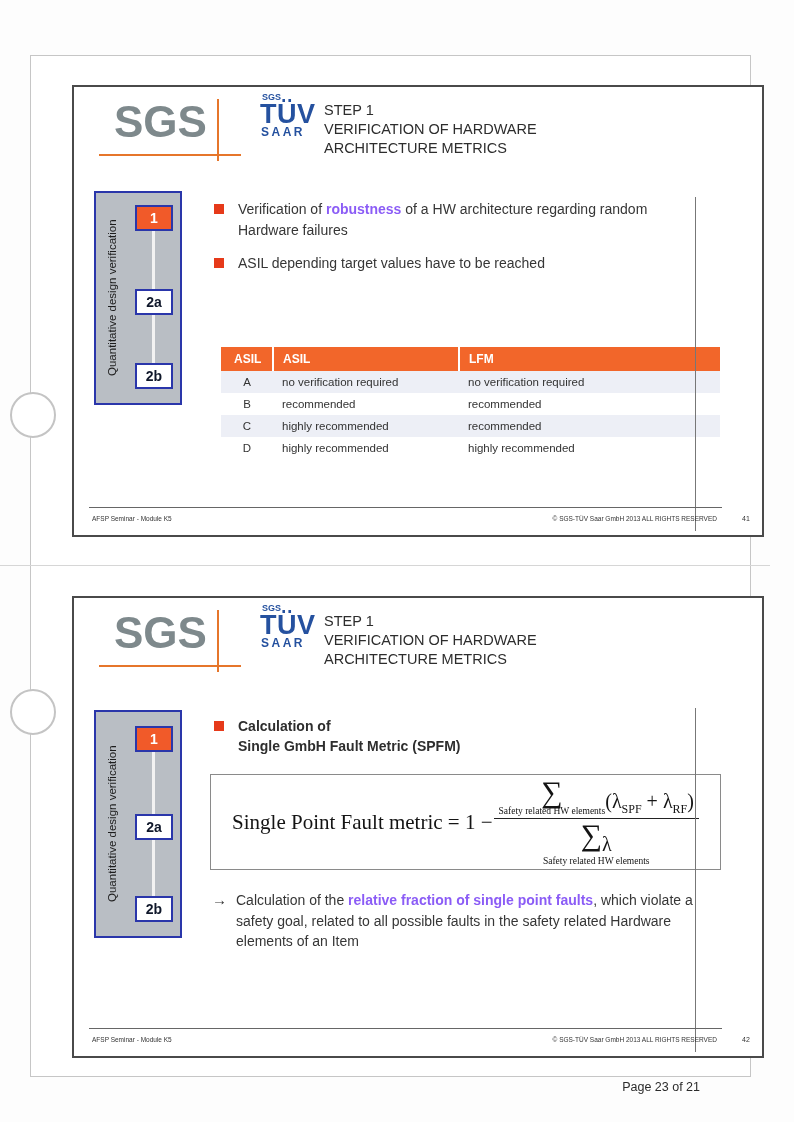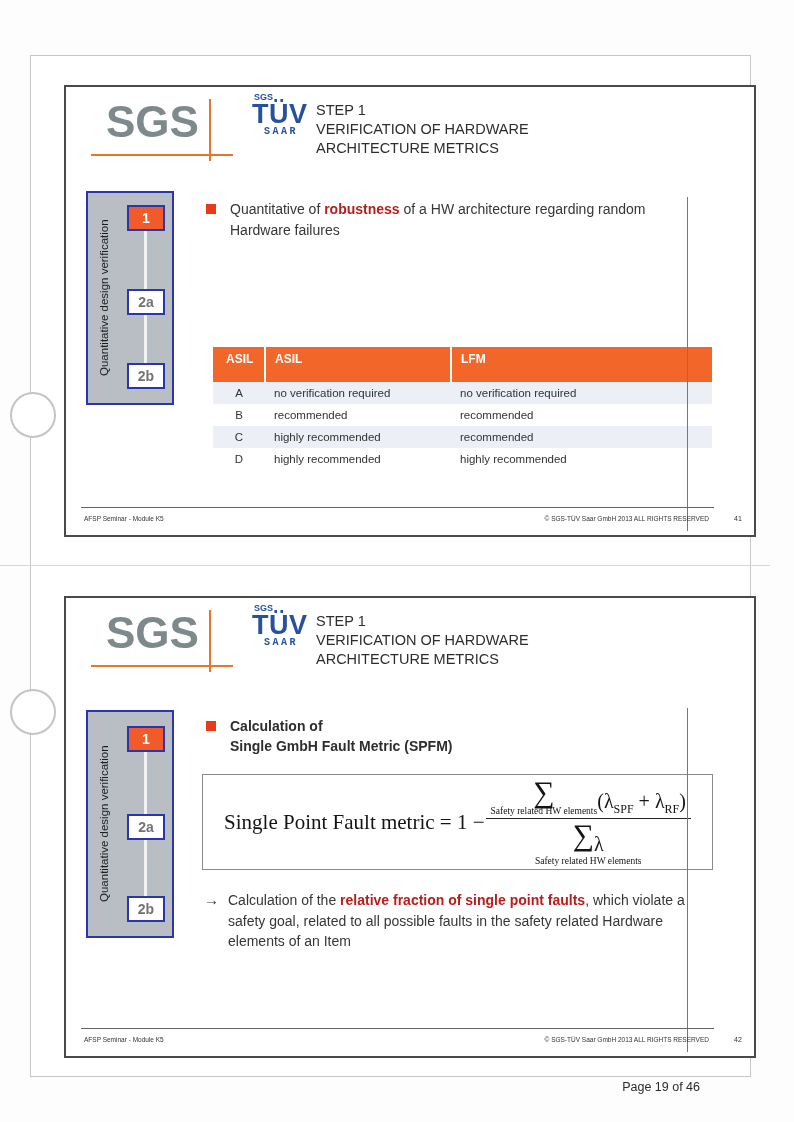--- a/index.html
+++ b/index.html
@@ -5,62 +5,62 @@
   html,body{margin:0;padding:0;background:#ffffff;}
   .canvas{position:relative;width:794px;height:1122px;background:#fdfdfd;overflow:hidden;
           font-family:"Liberation Sans",sans-serif;color:#333;}
   .sheet{position:absolute;left:30px;top:55px;width:719px;height:1020px;border:1px solid #c6c6c6;background:#fff;}
   .page-sep{position:absolute;left:0;top:565px;width:770px;height:1px;background:#d6d6d6;}
   .hole{position:absolute;width:46px;height:46px;border-radius:50%;border:2px solid #c4c4c4;background:#fff;box-sizing:border-box;}
   .hole1{left:10px;top:392px;}
   .hole2{left:10px;top:689px;}
   .page-label{position:absolute;left:560px;top:1080px;width:140px;text-align:right;font-size:12.5px;color:#2b2b2b;}
 
-  .slide{position:absolute;left:64px;width:692px;border:2px solid #4a4a4a;background:#fff;box-sizing:border-box;}
+  .slide{position:absolute;left:72px;width:692px;border:2px solid #4a4a4a;background:#fff;box-sizing:border-box;}
   .slide1{top:85px;height:452px;}
   .slide2{top:596px;height:462px;}
 
   
   .sgs-logo{position:absolute;left:25px;top:8px;width:145px;height:68px;}
   .sgs-text{position:absolute;left:15px;top:0;font-size:44px;line-height:54px;font-weight:bold;color:#7e898c;}
   .sgs-hline{position:absolute;left:0;top:59px;width:142px;height:2px;background:#e6762b;}
   .sgs-vline{position:absolute;left:118px;top:4px;width:2px;height:62px;background:#e6762b;}
 
   
   .tuv-logo{position:absolute;left:186px;top:5px;width:60px;color:#25519f;}
   .tuv-top{font-size:9px;font-weight:bold;line-height:10px;margin-left:2px;}
   .tuv-main{font-size:27px;font-weight:bold;line-height:25px;letter-spacing:0.5px;}
-  .tuv-sub{font-size:10px;font-weight:bold;letter-spacing:2.5px;line-height:10px;margin-left:12px;font-family:Liberation Mono, monospace;}
+  .tuv-sub{font-size:12px;font-weight:bold;letter-spacing:2.5px;line-height:10px;margin-left:1px;}
 
   .slide-title{position:absolute;left:250px;top:14px;font-size:14.5px;line-height:19px;color:#2d2d2d;}
 
   
   .sidebar{position:absolute;left:20px;width:88px;background:#b9bec4;border:2px solid #2a36aa;box-sizing:border-box;}
   .slide1 .sidebar{top:104px;height:214px;}
   .slide2 .sidebar{top:112px;height:228px;}
   .sidebar-label{position:absolute;left:2px;top:0;height:100%;width:28px;display:flex;align-items:center;justify-content:center;
     writing-mode:vertical-rl;transform:rotate(180deg);font-size:11.5px;color:#1d1d1d;white-space:nowrap;}
   .stepbox{position:absolute;left:39px;width:38px;height:26px;border:2px solid #2a36aa;box-sizing:border-box;
-    display:flex;align-items:center;justify-content:center;font-size:14px;font-weight:bold;background:#fff;color:#737373;}
+    display:flex;align-items:center;justify-content:center;font-size:14px;font-weight:bold;background:#fff;color:#0f172a;}
   .stepbox.active{background:#f15a29;color:#fff;}
   .connector{position:absolute;left:56px;width:3px;background:#f2f2f2;}
   .slide1 .step1{top:12px}.slide1 .step2a{top:96px}.slide1 .step2b{top:170px}
   .slide1 .conn1{top:38px;height:58px}.slide1 .conn2{top:122px;height:48px}
   .slide2 .step1{top:14px}.slide2 .step2a{top:102px}.slide2 .step2b{top:184px}
   .slide2 .conn1{top:40px;height:62px}.slide2 .conn2{top:128px;height:56px}
 
   
   .bullets{position:absolute;left:140px;top:112px;width:488px;}
   .bullet{position:relative;padding-left:24px;font-size:14px;line-height:20.5px;color:#363636;margin-bottom:13px;}
   .sq{position:absolute;left:0;top:5px;width:10px;height:10px;background:#e63a1a;}
-  .accent{color:#b91c1c;font-weight:bold;}
+  .accent{color:#8b5cf6;font-weight:bold;}
 
   
   .metrics-table{position:absolute;left:147px;top:260px;width:499px;border-collapse:collapse;font-size:11.5px;color:#333;table-layout:fixed;}
-  .metrics-table th{background:#f2662a;color:#fff;text-align:left;font-size:12px;font-weight:bold;padding:5px 0 16px 9px;}
+  .metrics-table th{background:#f2662a;color:#fff;text-align:left;font-size:12px;font-weight:bold;padding:5px 0 5px 9px;}
   .metrics-table th.sep{border-right:2px solid #fff;}
   .metrics-table td{padding:5px 0 5px 9px;}
   .metrics-table td.asil{text-align:center;padding-left:0;}
   .metrics-table th.asil{padding-left:13px;}
   .metrics-table tr.alt{background:#edeff6;}
   .col-asil{width:52px}.col-spfm{width:186px}.col-lfm{width:261px}
 
   
   .s2-bullet{position:absolute;left:140px;top:118px;width:480px;padding-left:24px;box-sizing:border-box;
     font-size:14px;font-weight:bold;line-height:20px;color:#2e2e2e;}
@@ -117,21 +117,25 @@
       <div class="stepbox active step1">1</div>
       <div class="connector conn1"></div>
       <div class="stepbox step2a">2a</div>
       <div class="connector conn2"></div>
       <div class="stepbox step2b">2b</div>
     </div>
 
     <div class="bullets">
       <div class="bullet">
         <span class="sq"></span>
-        <span>Quantitative of </span><span class="accent">robustness</span><span> of a HW architecture regarding random Hardware failures</span>
+        <span>Verification of </span><span class="accent">robustness</span><span> of a HW architecture regarding random Hardware failures</span>
+      </div>
+      <div class="bullet">
+        <span class="sq"></span>
+        <span>ASIL depending target values have to be reached</span>
       </div>
     </div>
 
     <table class="metrics-table">
       <colgroup>
           <col class="col-asil">
           <col class="col-spfm">
           <col class="col-lfm">
         </colgroup>
       <tbody>
@@ -227,14 +231,14 @@
       <span>Calculation of the </span><span class="accent">relative fraction of single point faults</span><span>, which violate a safety goal, related to all possible faults in the safety related Hardware elements of an Item</span>
     </div>
 
     <div class="template-vline"></div>
     <div class="footer-rule"></div>
     <div class="footer-left">AFSP Seminar - Module K5</div>
     <div class="footer-right">© SGS-TÜV Saar GmbH 2013 ALL RIGHTS RESERVED</div>
     <div class="footer-num">42</div>
   </div>
 
-  <div class="page-label">Page 19 of 46</div>
+  <div class="page-label">Page 23 of 21</div>
 </div>
 
 </body></html>

